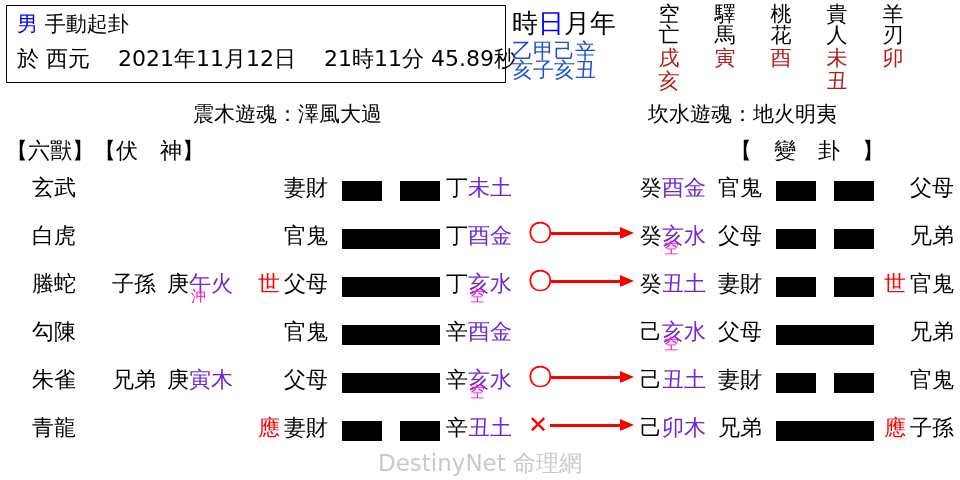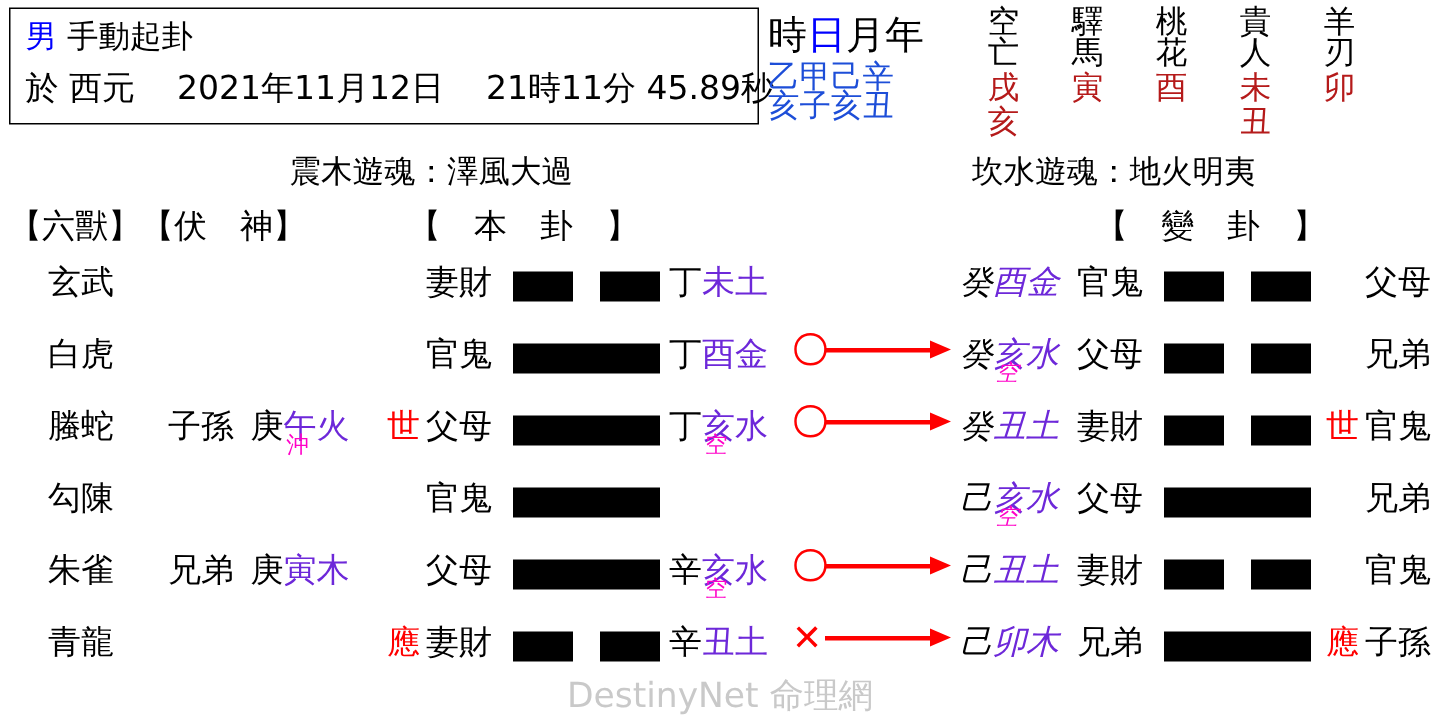--- a/index.html
+++ b/index.html
@@ -49,21 +49,21 @@
   
   .row { position:absolute; left:12px; width:960px; height:48px; }
   .cell { position:absolute; font-size:22px; white-space:nowrap; }
 
   .c-liushou { left:20px;  top:10px; }
   .c-fushen-god { left:100px; top:10px; }
   .c-fushen-gz  { left:155px; top:10px; }
   .c-shiying-l  { left:246px; top:10px; color:#ff0000; }
   .c-god-l      { left:272px; top:10px; }
   .c-gz-l       { left:434px; top:10px; }
-  .c-gz-r       { left:628px; top:10px;font-style:italic; }
+  .c-gz-r       { left:628px; top:10px; }
   .c-god-r      { left:706px; top:10px; }
   .c-shiying-r  { left:872px; top:10px; color:#ff0000; }
   .c-god-r2     { left:898px; top:10px; }
 
   
   .gz { position:relative; display:inline-block; }
   .gz .stem { color:#000; }
   .gz .branch { color:#6d28d9; }
   .sub {
     position:absolute; left:24px; top:20px;
@@ -158,21 +158,20 @@
       <div class="ss-val">卯</div>
       <div class="ss-val"></div>
     </div>
   </div>
 
   <div class="gua-title gt-right">坎水遊魂：地火明夷</div>
   <div class="gua-title gt-left">震木遊魂：澤風大過</div>
 
   <div class="col-head ch-liushou">【六獸】</div>
   <div class="col-head ch-fushen">【伏　神】</div>
-  <div class="col-head ch-bengua">【　本　卦　】</div>
   <div class="col-head ch-biangua">【　變　卦　】</div>
 
   <div id="rows-host">
       <div class="row" style="top: 163px;">
         <span class="cell c-liushou">玄武</span>
         <span class="cell c-god-l">妻財</span>
         <div class="hexline hx-left yin">
           <div class="bar a"></div>
           <div class="bar b"></div>
         </div>
@@ -228,20 +227,21 @@
         </div>
         <span class="cell c-shiying-r">世</span>
         <span class="cell c-god-r2">官鬼</span>
       </div>
       <div class="row" style="top: 307px;">
         <span class="cell c-liushou">勾陳</span>
         <span class="cell c-god-l">官鬼</span>
         <div class="hexline hx-left yang">
           <div class="bar"></div>
         </div>
+        <span class="cell c-gz-l"><span class="gz"><span class="stem">辛</span><span class="branch">酉金</span></span></span>
         <span class="cell c-gz-r"><span class="gz"><span class="stem">己</span><span class="branch">亥水</span><span class="sub">空</span></span></span>
         <span class="cell c-god-r">父母</span>
         <div class="hexline hx-right yang">
           <div class="bar"></div>
         </div>
         <span class="cell c-god-r2">兄弟</span>
       </div>
       <div class="row" style="top: 355px;">
         <span class="cell c-liushou">朱雀</span>
         <span class="cell c-fushen-god">兄弟</span>

